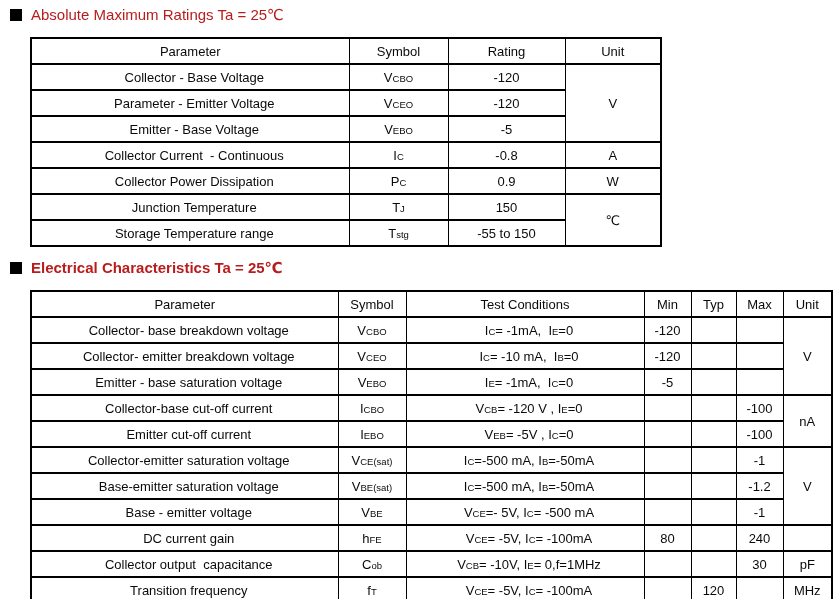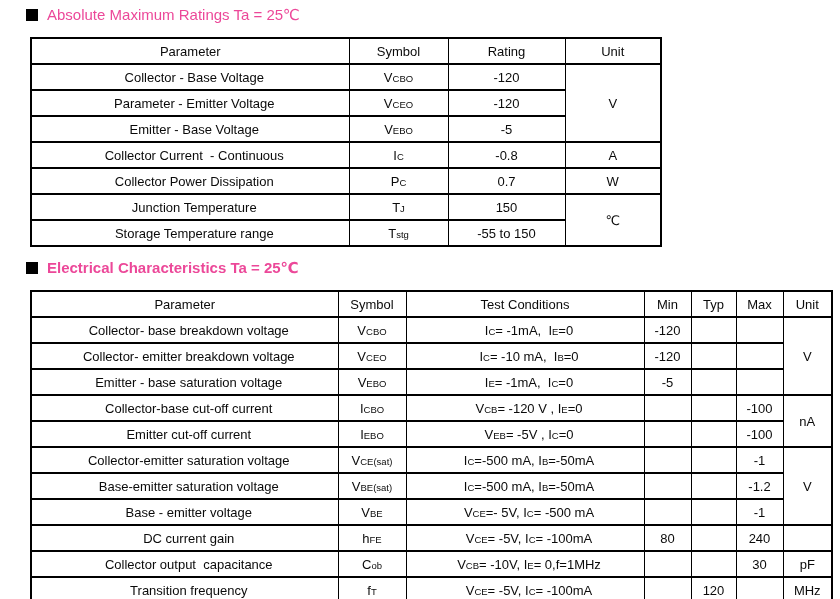--- a/index.html
+++ b/index.html
@@ -7,25 +7,25 @@
   body {
     width: 840px; height: 599px;
     background: #ffffff;
     color: #111111;
     font-family: "Liberation Sans", "DejaVu Sans", sans-serif;
     position: relative;
     overflow: hidden;
   }
   .sec-title {
     position: absolute;
-    left: 26px;
+    left: 10px;
     display: flex;
     align-items: center;
     font-size: 15px;
-    color: #ec4899;
+    color: #b91c1c;
     white-space: pre;
   }
   .bullet {
     width: 12px; height: 12px;
     background: #000000;
     margin-right: 9px;
     flex: 0 0 auto;
   }
   #title1 { top: 6px; }
   #title2 { top: 259px; font-weight: bold; }
@@ -101,21 +101,21 @@
     </tr>
     <tr>
       <td class="left">Collector Current  - Continuous</td>
       <td><span>I</span><span class="sb">C</span><span></span></td>
       <td>-0.8</td>
       <td>A</td>
     </tr>
     <tr>
       <td class="left">Collector Power Dissipation</td>
       <td><span>P</span><span class="sb">C</span><span></span></td>
-      <td>0.7</td>
+      <td>0.9</td>
       <td>W</td>
     </tr>
     <tr>
       <td class="left">Junction Temperature</td>
       <td><span>T</span><span class="sb">J</span><span></span></td>
       <td>150</td>
       <td rowspan="2">℃</td>
     </tr>
     <tr>
       <td class="left">Storage Temperature range</td>

